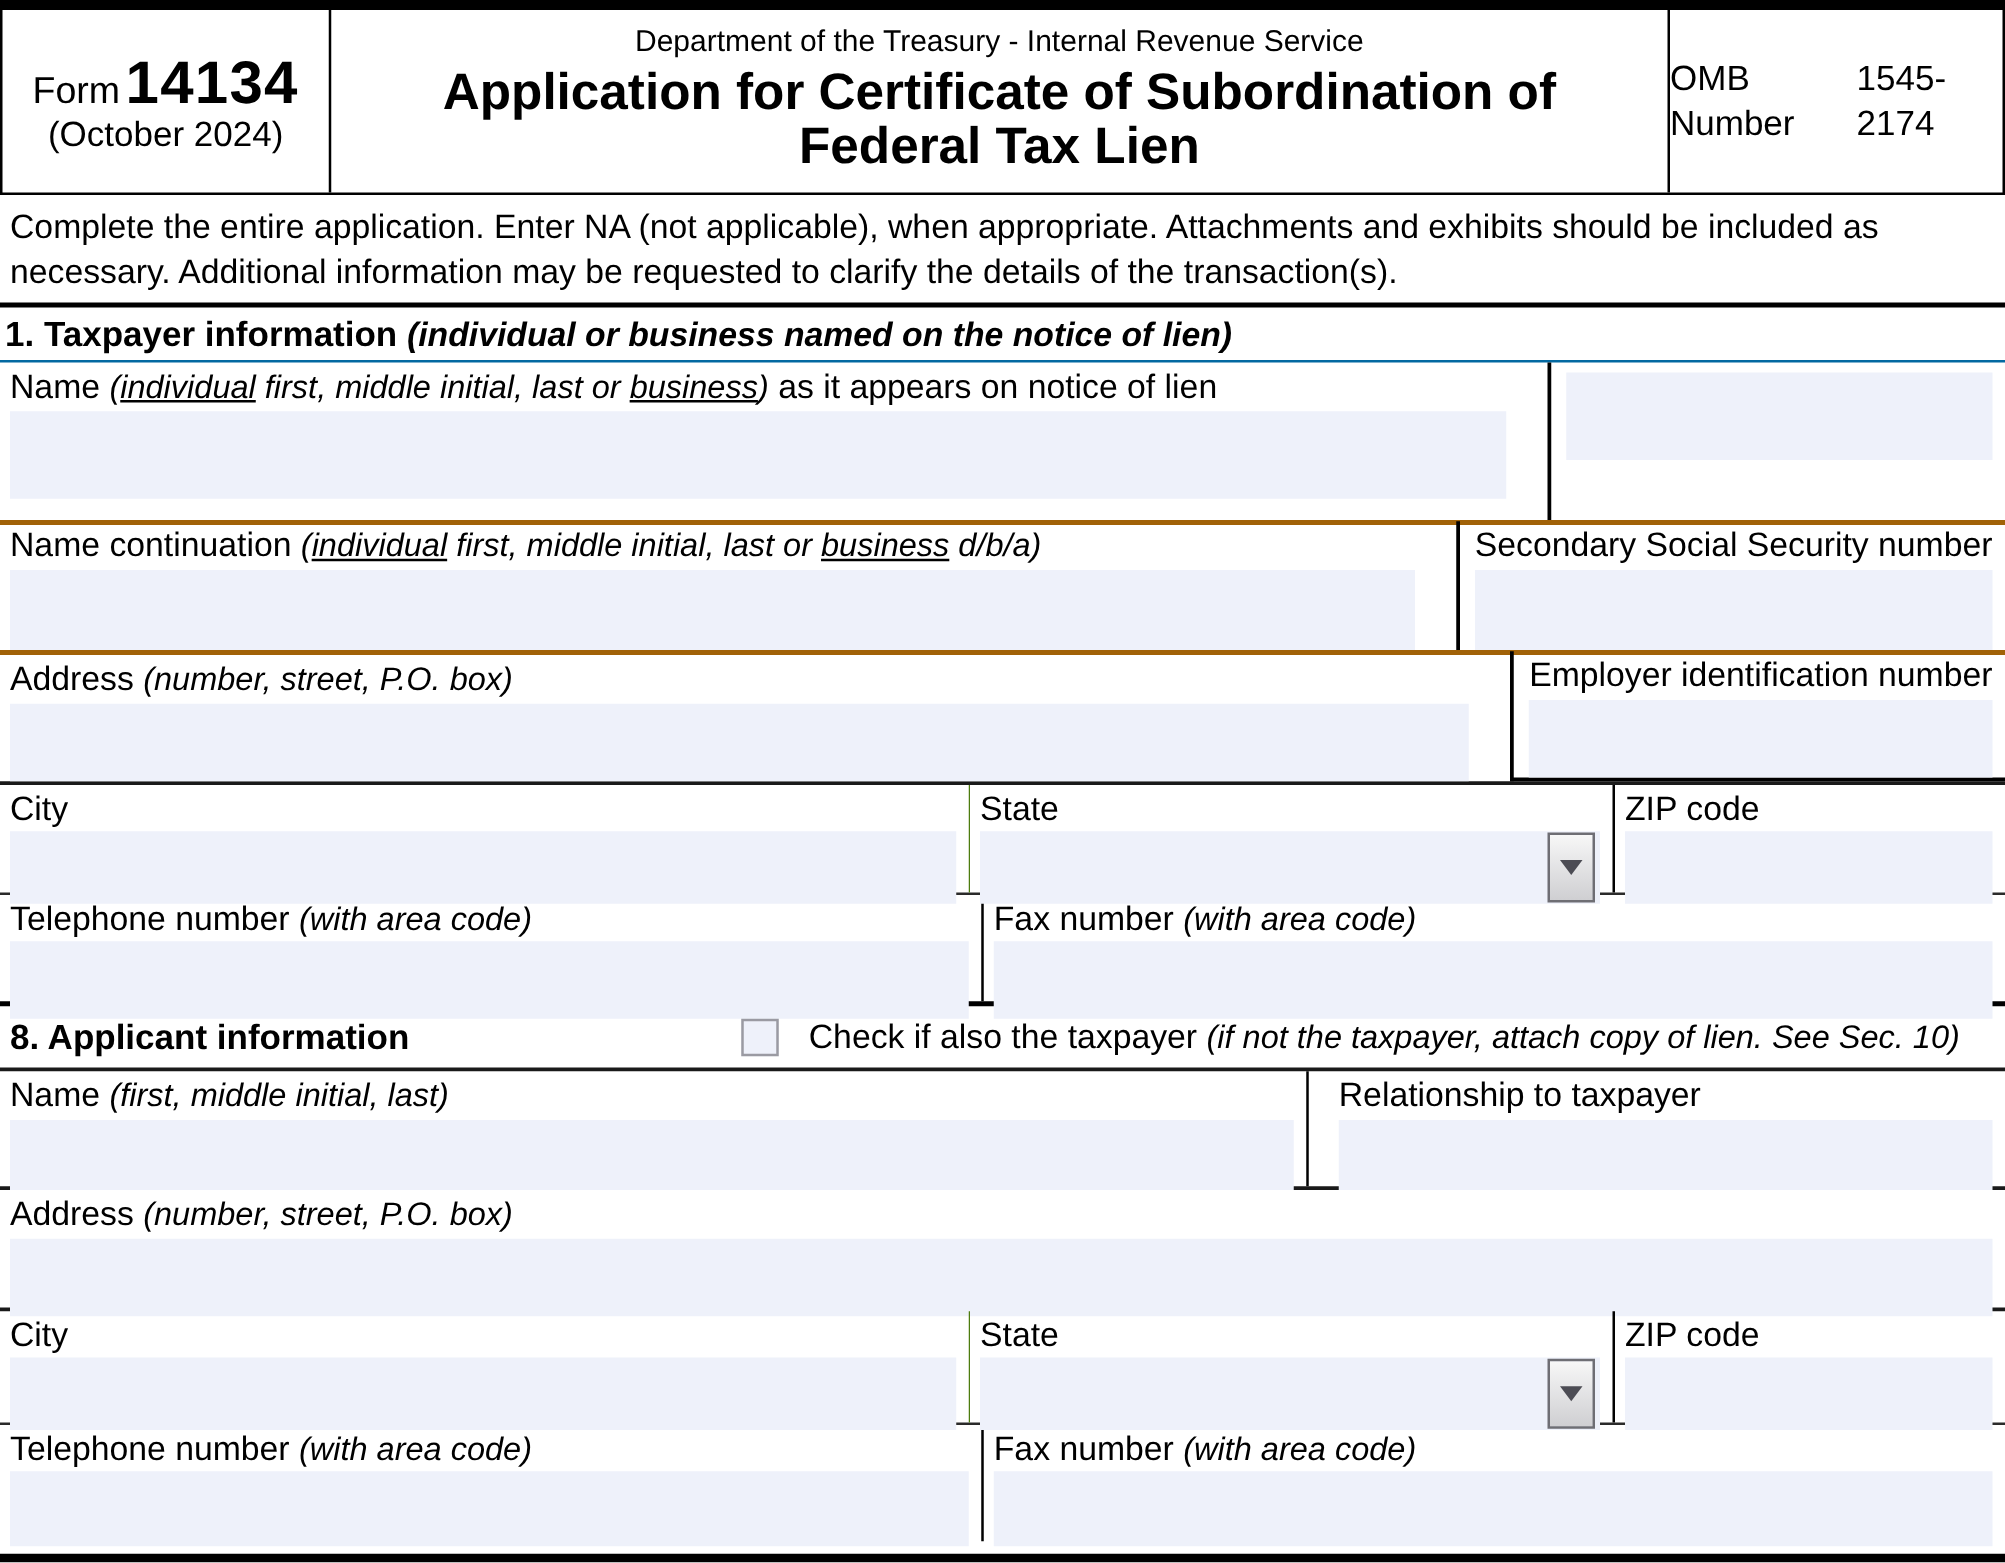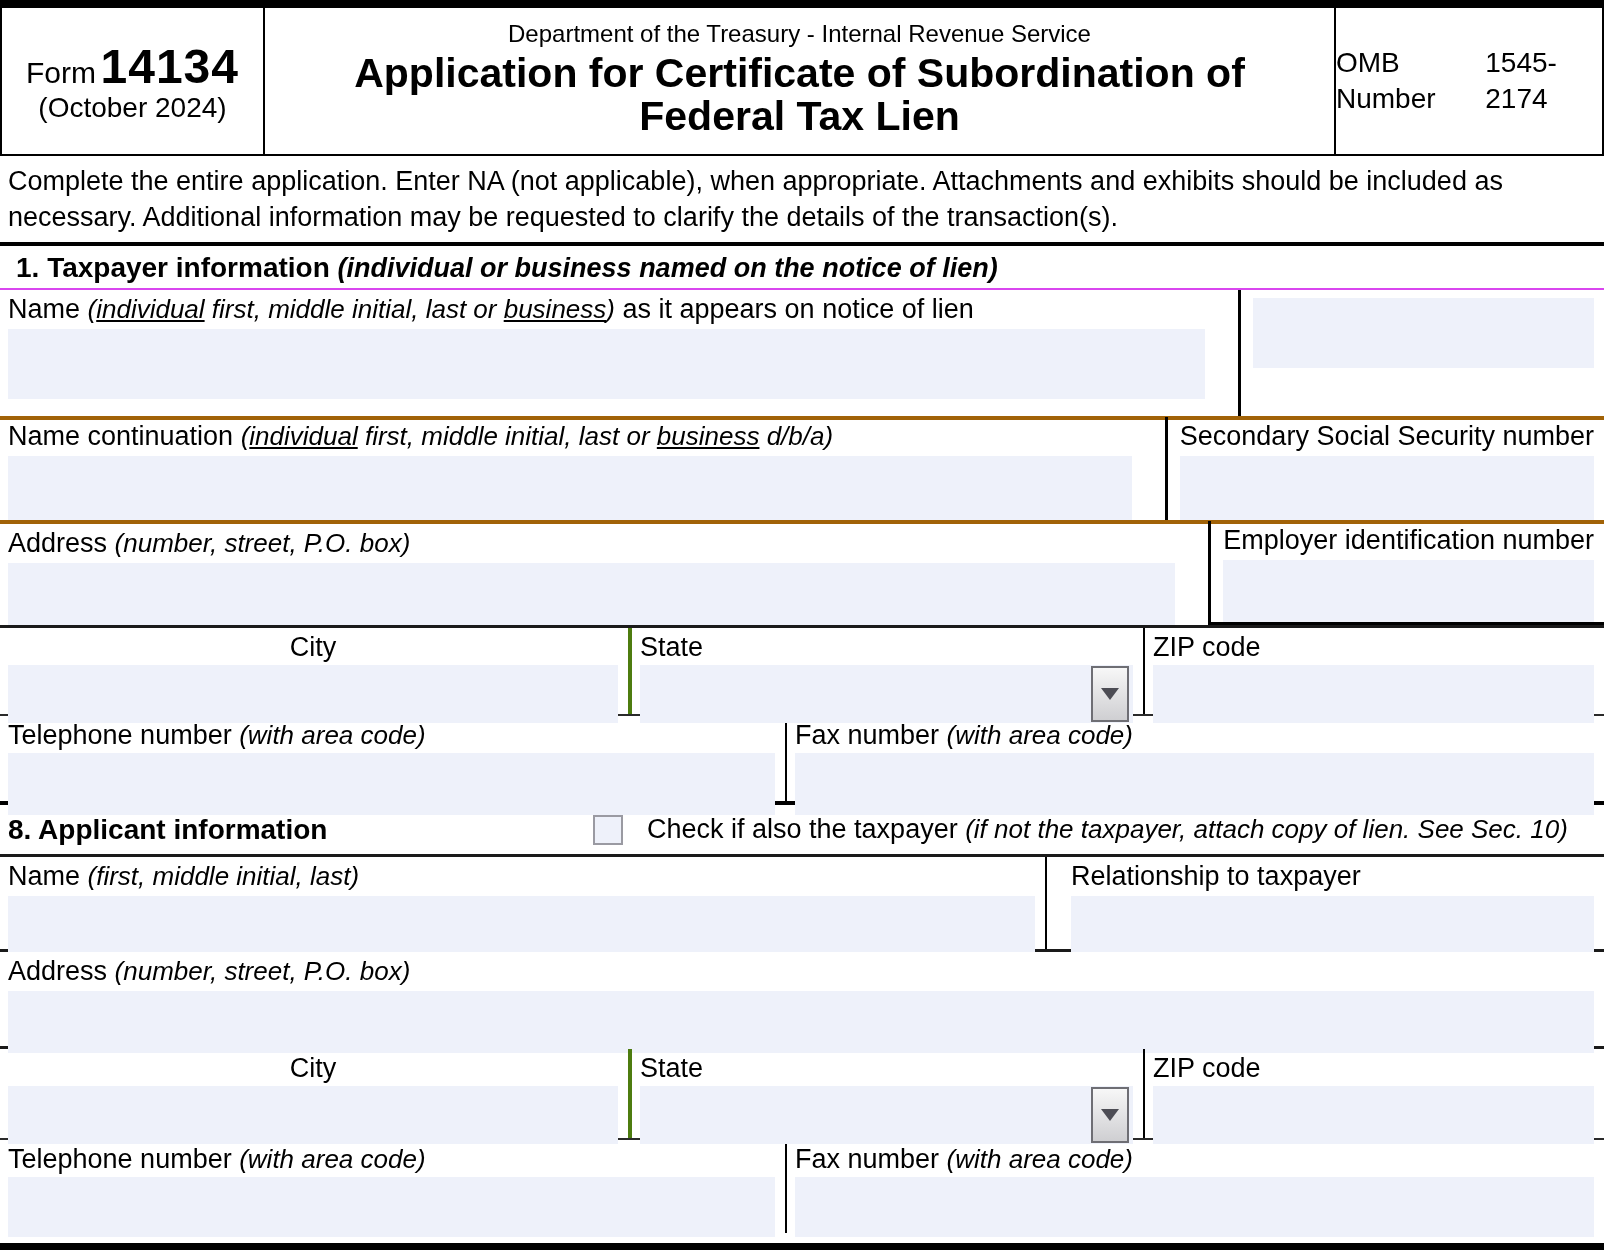--- a/index.html
+++ b/index.html
@@ -32,21 +32,21 @@
                   font-size:27px; line-height:1.33; }
 
   
   .label { font-size:27px; white-space:nowrap; }
   .note  { font-style:italic; font-size:26px; }
   .u { text-decoration:underline; }
   .field { background:#eef1fa; }
   .cell { padding:4px 10px 0 8px; }
 
   
-  .sec-head { height:44px; border-bottom:2px solid #d946ef; padding:6px 0 0 16px;
+  .sec-head { height:44px; border-bottom:2px solid #0369a1; padding:6px 0 0 4px;
               font-size:28px; font-weight:bold; }
   .sec-head .note { font-weight:bold; font-size:27px; }
 
   .sec2-head { height:52px; border-bottom:3px solid #1a1a1a; display:flex;
                align-items:center; padding-left:8px; }
   .sec2-title { font-size:28px; font-weight:bold; width:585px; }
   .checkbox { width:30px; height:30px; background:#eef1fa; border:2px solid #9a9aa2;
               flex:0 0 auto; }
   .cb-label { font-size:27px; margin-left:24px; white-space:nowrap; }
 
@@ -60,22 +60,22 @@
   .s1-right { flex:1; border-left:3px solid #000; }
   .s1-right .cell { padding-left:12px; }
   .box-bottom { border-bottom:3px solid #000; }
 
   .rA { height:126px; } .rA .field { height:70px; margin-top:4px; }
   .rB { height:104px; } .rB .field { height:64px; margin-top:4px; }
   .rC { height:105px; } .rC .field { height:62px; margin-top:4px; }
 
   .rD { height:89px; border-top:3px solid #1a1a1a; }
   .rD .field { height:58px; margin-top:2px; }
-  .col-city  { width:628px;text-align:center; }
-  .col-state { width:515px; border-left:4px solid #4d7c0f; position:relative; }
+  .col-city  { width:775px; }
+  .col-state { width:515px; border-left:1px solid #4d7c0f; position:relative; }
   .col-zip   { flex:1; border-left:2px solid #000; }
 
   .rE { height:91px; border-top:2px solid #2a2a2a; }
   .rE .field { height:62px; margin-top:2px; }
   .col-phone { width:785px; }
   .col-fax   { flex:1; border-left:2px solid #000; }
 
   
   .rA2 { height:95px; border-bottom:3px solid #1a1a1a; }
   .rA2 .field { height:56px; margin-top:4px; }

